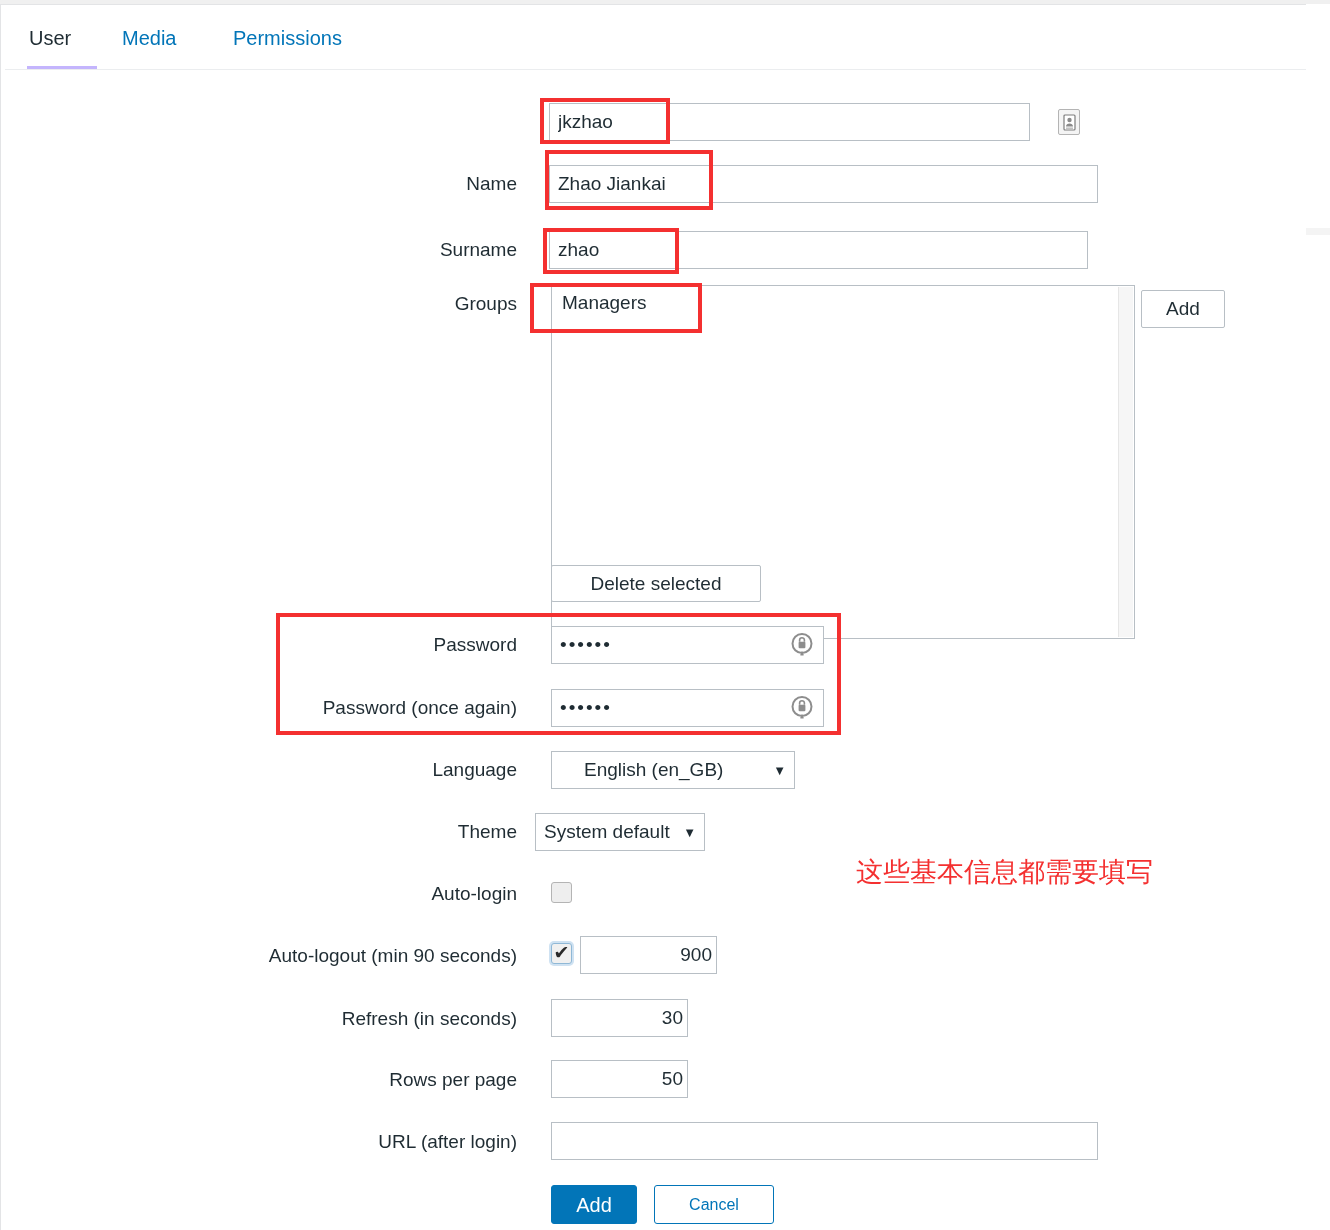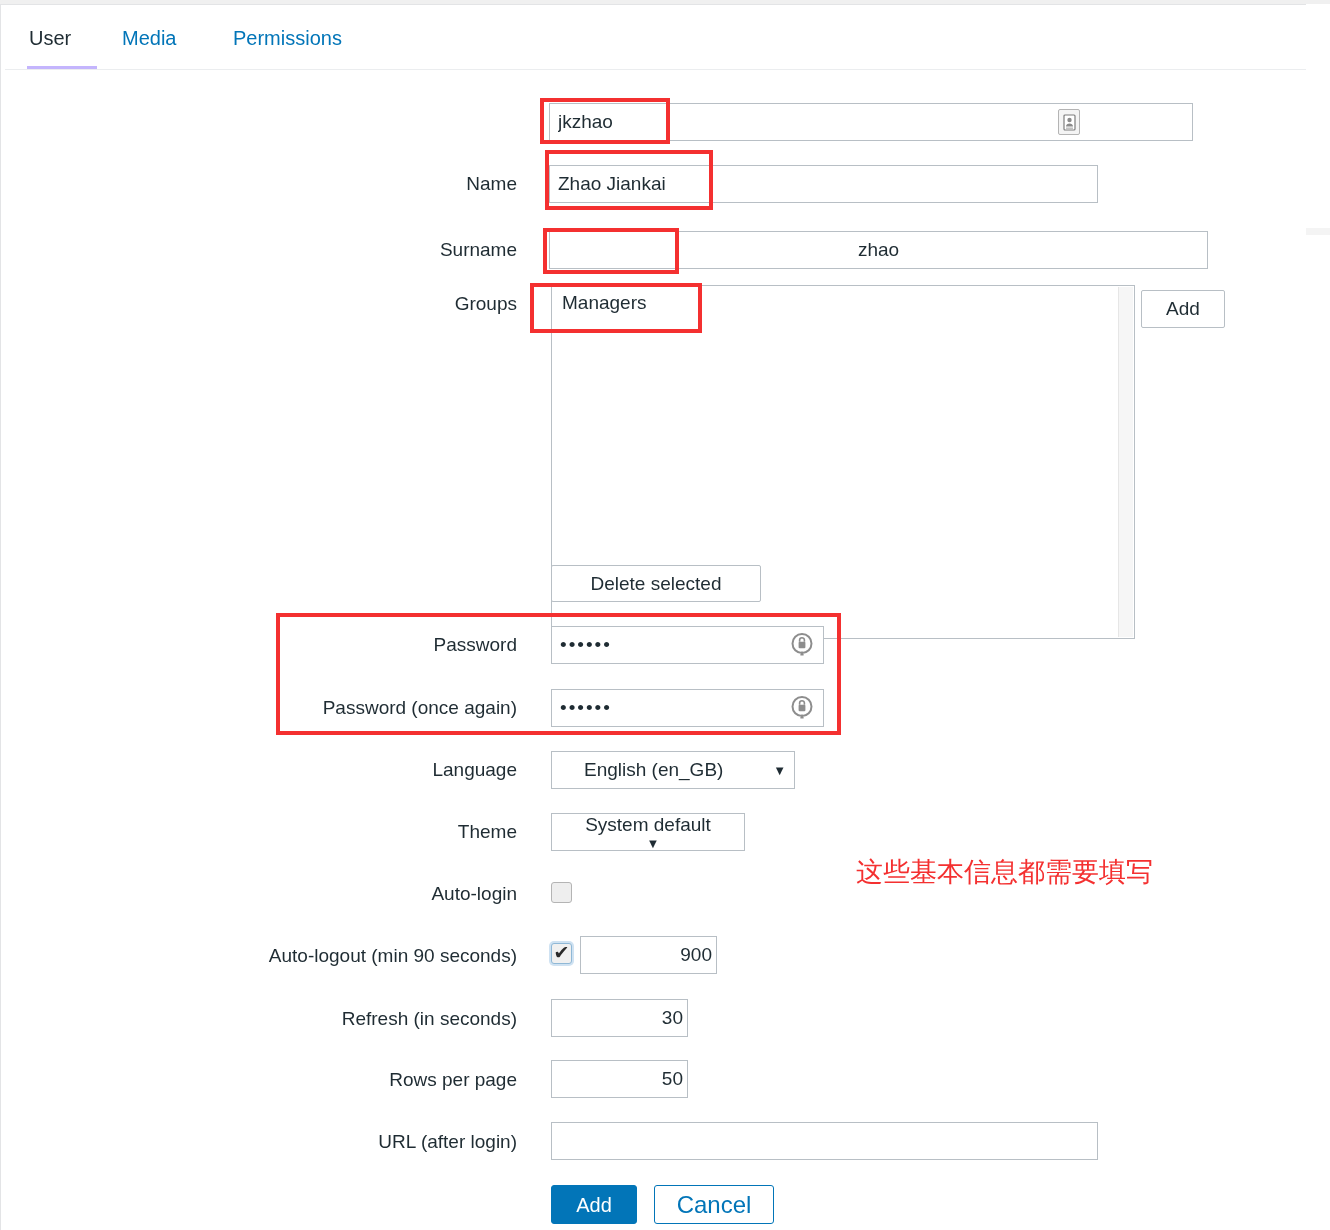--- a/index.html
+++ b/index.html
@@ -153,21 +153,21 @@
     font-size: 20px;
     border-radius: 3px;
     cursor: pointer;
   }
   .btn-link {
     position: absolute;
     background: #ffffff;
     border: 1px solid #0275b8;
     color: #0275b8;
     font-family: "Liberation Sans", sans-serif;
-    font-size: 24px;
+    font-size: 16px;
     border-radius: 3px;
     cursor: pointer;
   }
 
   
   .sel {
     position: absolute;
     border: 1px solid #b8bfc5;
     background: #ffffff;
     font-size: 19px;
@@ -231,35 +231,35 @@
     </div>
     <div class="tab tab-media">
       <span>Media</span>
     </div>
     <div class="tab tab-perms">
       <span>Permissions</span>
     </div>
   </div>
   <div class="tab-underline-rule"></div>
 
-  <input class="tf" style="left: 549px; top: 103px; width: 644px;" value="jkzhao">
+  <input class="tf" style="left: 549px; top: 103px; width: 481px;" value="jkzhao">
   <div class="alias-icon" style="left:1058px; top:109px;">
     <svg width="13" height="17" viewBox="0 0 13 17" aria-hidden="true">
       <rect x="1" y="1" width="11" height="15" rx="1" fill="#ffffff" stroke="#7d7d7d" stroke-width="1.2"></rect>
       <circle cx="6.5" cy="6" r="2.2" fill="#8a8a8a"></circle>
       <path d="M3 12.5c0-1.9 1.6-3 3.5-3s3.5 1.1 3.5 3z" fill="#8a8a8a"></path>
       <rect x="3" y="13.6" width="7" height="1.1" fill="#a8a8a8"></rect>
     </svg>
   </div>
 
   <div class="lbl-wrap" style="top:169px;">Name</div>
   <input class="tf" style="left: 549px; top: 165px; width: 549px;" value="Zhao Jiankai">
 
   <div class="lbl-wrap" style="top:235px;">Surname</div>
-  <input class="tf" style="left: 549px; top: 231px; width: 659px; text-align: center;" value="zhao">
+  <input class="tf" style="left: 549px; top: 231px; width: 539px;" value="zhao">
 
   <div class="lbl-wrap" style="top:289px;">Groups</div>
   <div class="listbox" style="left:551px; top:285px; width:584px; height:354px;">
     <div class="opt">Managers</div>
     <div class="lb-scroll"></div>
   </div>
   <div class="btn" style="left:1141px; top:290px; width:84px; height:38px; line-height:36px; text-align:center;">Add</div>
   <div class="btn" style="left:551px; top:565px; width:210px; height:37px; line-height:35px; text-align:center;">Delete selected</div>
 
   <div class="lbl-wrap" style="top:630px;">Password</div>
@@ -284,21 +284,21 @@
     </svg>
   </div>
 
   <div class="lbl-wrap" style="top:755px;">Language</div>
   <div class="sel" style="left:551px; top:751px; width:244px;padding-left:32px;">
     <span class="txt">English (en_GB)</span>
     <span class="car">▼</span>
   </div>
 
   <div class="lbl-wrap" style="top:817px;">Theme</div>
-  <div class="sel" style="left:551px; top:813px; width:194px;flex-direction:column;">
+  <div class="sel" style="left:535px; top:813px; width:170px;">
     <span class="txt">System default</span>
     <span class="car">▼</span>
   </div>
 
   <div class="lbl-wrap" style="top:879px;">Auto-login</div>
   <div class="cb" style="left:551px; top:882px;"></div>
 
   <div class="lbl-wrap" style="top:941px;">Auto-logout (min 90 seconds)</div>
   <div class="cb checked" style="left:551px; top:943px;">
     <span class="tick">✔</span>

